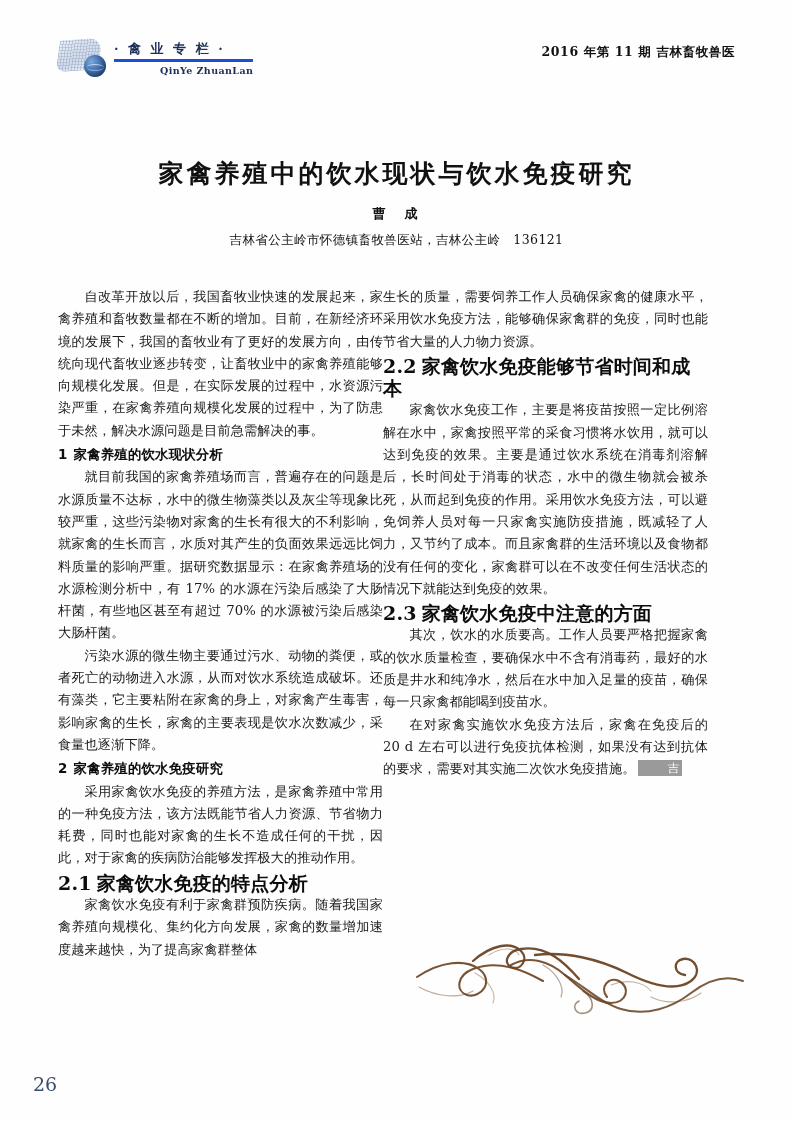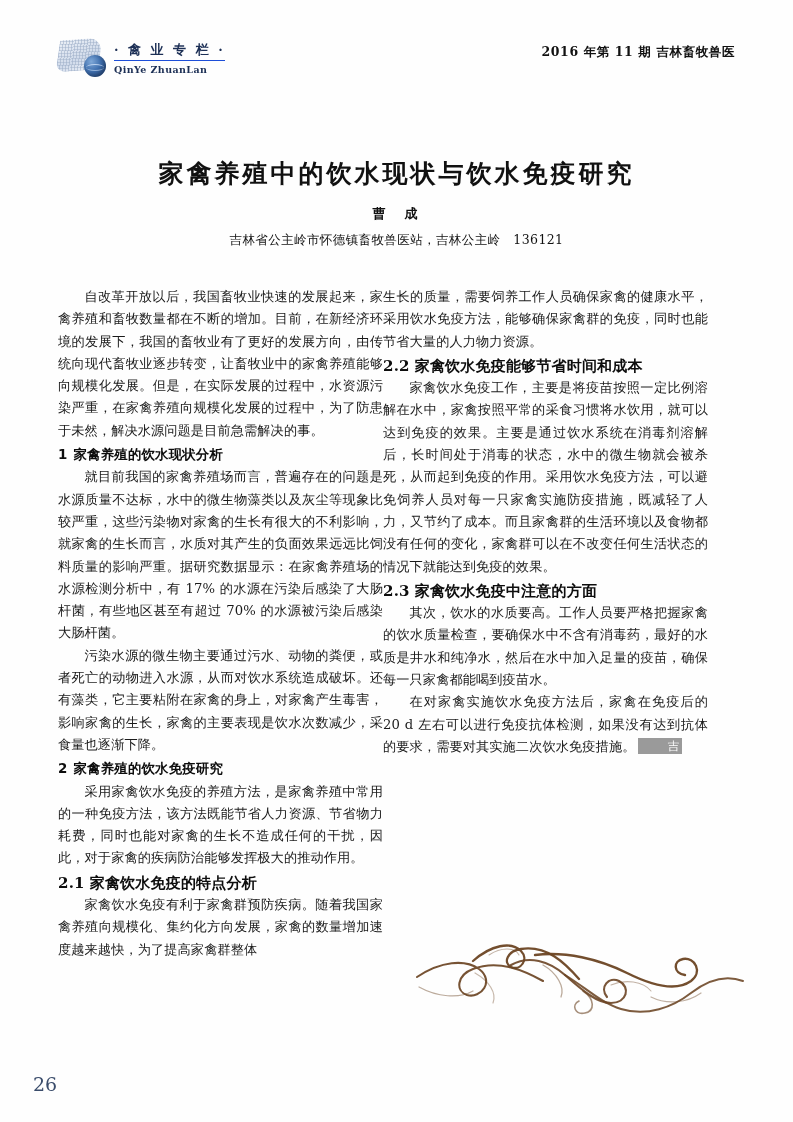--- a/index.html
+++ b/index.html
@@ -78,32 +78,33 @@
     flex-direction: column;
     justify-content: center;
     margin-left: 2px;
   }
   .logo-cn {
     font-size: 13px;
     letter-spacing: 2.5px;
     color: #1c2f55;
     font-weight: 700;
     font-family: "DejaVu Serif", "Liberation Serif", serif;
-    border-bottom: 1px solid #1d4ed8;
+    border-bottom: 3px solid #1d4ed8;
     padding-bottom: 1px;
     white-space: nowrap;
   }
   .logo-en {
     font-size: 9.5px;
     color: #1c2f55;
     font-weight: 700;
     letter-spacing: .4px;
     margin-top: 3px;
     font-family: "DejaVu Serif", "Liberation Serif", serif;
     white-space: nowrap;
+    margin-left: 46px;
   }
   .header-right {
     position: absolute;
     right: 0;
     top: 10px;
     font-size: 12.5px;
     font-weight: 700;
     letter-spacing: .6px;
     color: #111;
     font-family: "DejaVu Serif", "Liberation Serif", serif;
@@ -180,21 +181,21 @@
     color: #0d0d0d;
     font-family: "DejaVu Sans", "Liberation Sans", sans-serif;
     letter-spacing: .2px;
   }
   h2.heading .num {
     margin-right: 6px;
     font-family: "DejaVu Sans", "Liberation Sans", sans-serif;
   }
   h3.subheading {
     margin: 2px 0 0 0;
-    font-size: 15px;
+    font-size: 19px;
     line-height: 22.3px;
     font-weight: 700;
     color: #0d0d0d;
     font-family: "DejaVu Serif", "Liberation Serif", serif;
     letter-spacing: .2px;
   }
   h3.subheading .num {
     margin-right: 5px;
   }
 

